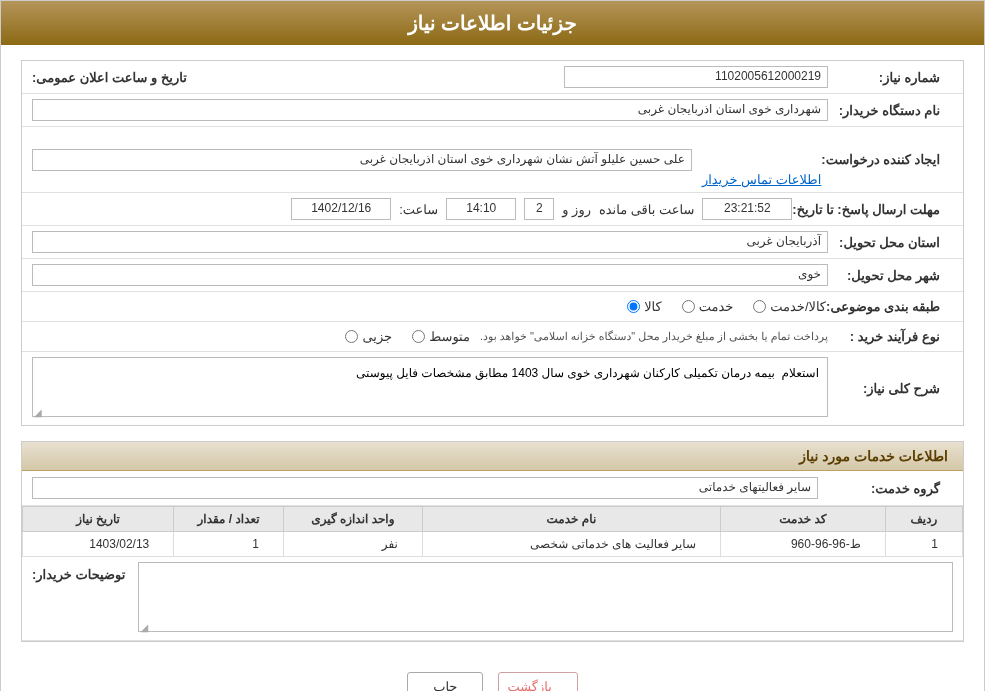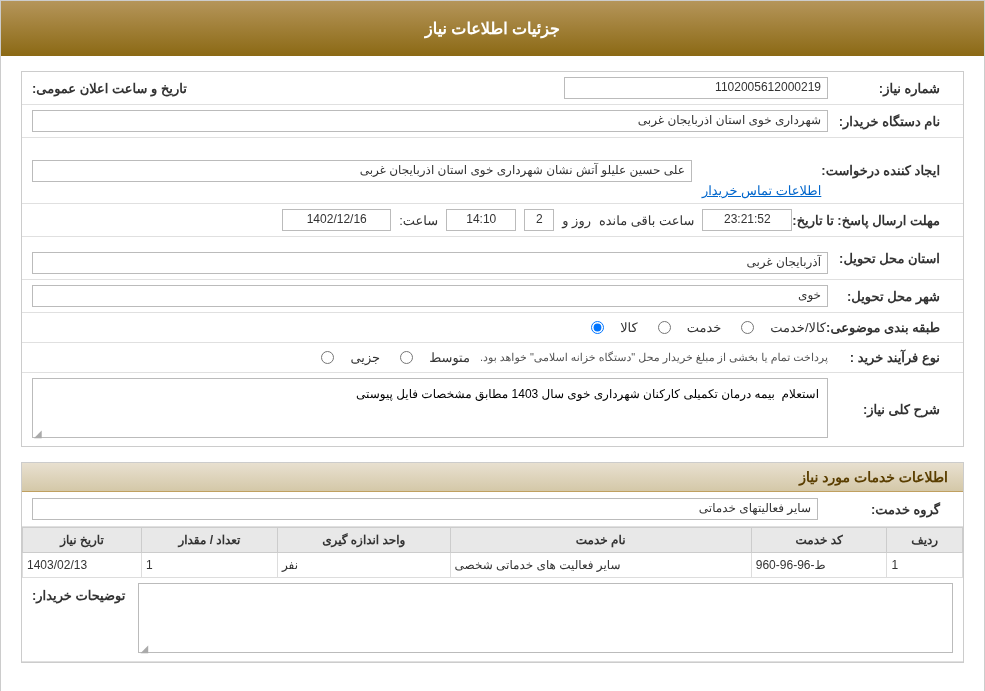--- a/index.html
+++ b/index.html
@@ -13,22 +13,22 @@
     .page-wrapper {
       max-width: 985px;
       margin: 0 auto;
       background: #fff;
       border: 1px solid #ccc;
     }
     .header-bar {
       background: linear-gradient(to bottom, #b5955a, #8b6914);
       color: #fff;
       text-align: center;
-      padding: 18px 20px;
-      font-size: 16px;
+      padding: 10px 20px;
+      font-size: 20px;
       font-weight: bold;
     }
     .content-area {
       padding: 15px 20px;
     }
     .form-section {
       border: 1px solid #ccc;
       margin-bottom: 15px;
       background: #fff;
     }
@@ -81,21 +81,21 @@
     }
     .radio-group {
       display: flex;
       gap: 20px;
       align-items: center;
       direction: rtl;
     }
     .radio-item {
       display: flex;
       align-items: center;
-      gap: 16px;
+      gap: 4px;
     }
     .radio-item input[type=radio] {
       margin: 0;
     }
     .description-box {
       border: 1px solid #bbb;
       background: #fff;
       padding: 8px;
       min-height: 60px;
       width: 100%;
@@ -136,22 +136,22 @@
     table th {
       background: #e8e8e8;
       border: 1px solid #ccc;
       padding: 5px 8px;
       text-align: center;
       font-weight: bold;
       color: #333;
     }
     table td {
       border: 1px solid #ddd;
-      padding: 5px 4px;
-      text-align: left;
+      padding: 5px 24px;
+      text-align: right;
     }
     .btn-row {
       text-align: center;
       padding: 15px;
       display: flex;
       justify-content: center;
       gap: 15px;
     }
     .btn {
       padding: 6px 25px;
@@ -237,28 +237,28 @@
 
       <div class="form-row">
         <div class="label-cell">مهلت ارسال پاسخ: تا تاریخ:</div>
         <div class="value-cell date-row">
           <div class="input-box" style="width:90px; text-align:center;">23:21:52</div>
           <span>ساعت باقی مانده</span>
           <span>روز و</span>
           <div class="input-box" style="width:30px; text-align:center;">2</div>
           <div class="input-box" style="width:70px; text-align:center;">14:10</div>
           <span>ساعت:</span>
-          <div class="input-box" style="width:109px; text-align:center;">1402/12/16</div>
+          <div class="input-box" style="width:100px; text-align:center;">1402/12/16</div>
         </div>
       </div>
 
       <div class="form-row">
         <div class="label-cell">استان محل تحویل:</div>
         <div class="value-cell">
-          <div class="input-box input-wide" style="text-align:right;margin-top:10px;">آذربایجان غربی</div>
+          <div class="input-box input-wide" style="text-align:right;">آذربایجان غربی</div>
         </div>
       </div>
 
       <div class="form-row">
         <div class="label-cell">شهر محل تحویل:</div>
         <div class="value-cell">
           <div class="input-box input-wide" style="text-align:right;">خوی</div>
         </div>
       </div>
 

